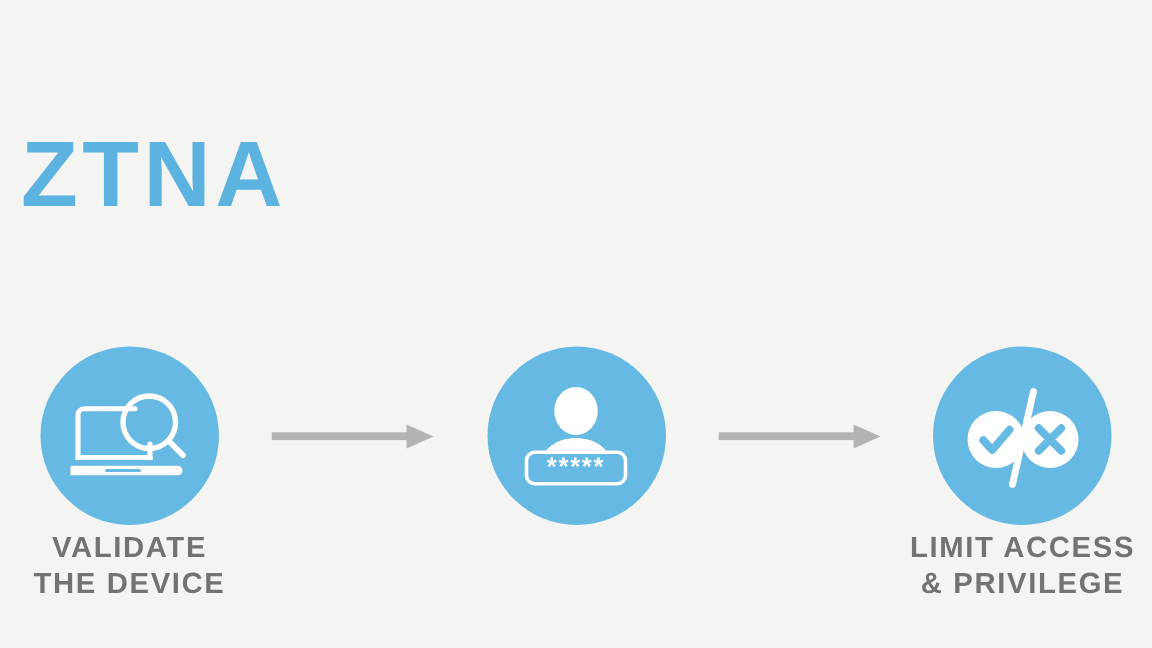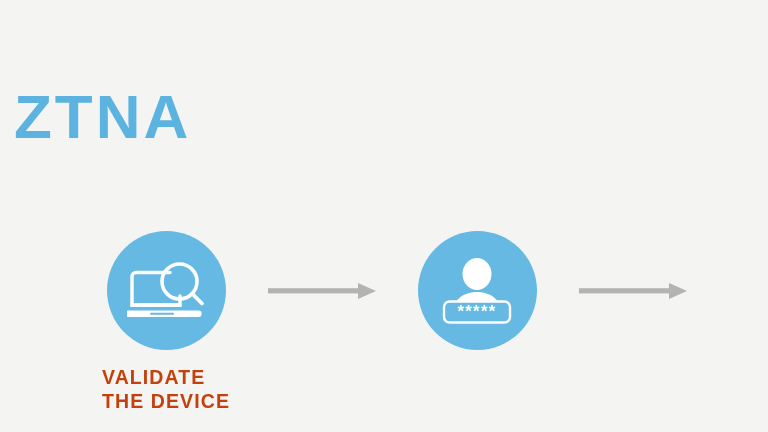--- a/index.html
+++ b/index.html
@@ -57,27 +57,27 @@
     height: 119px;
     border-radius: 50%;
     background: #66b9e2;
     display: flex;
     align-items: center;
     justify-content: center;
     position: relative;
   }
   .circle svg { display: block; }
   .step-label {
-    margin-top: 16px;
-    text-align: left;
+    margin-top: 4px;
+    text-align: center;
     font-size: 19.5px;
     font-weight: 700;
     line-height: 1.22;
     letter-spacing: 1.1px;
-    color: #c2410c;
+    color: #737373;
     white-space: pre-line;
     user-select: none;
   }
 
   
   .connector {
     width: 125px;
     height: 119px;
     display: flex;
     align-items: center;
@@ -144,15 +144,33 @@
 
     <div class="connector">
       <span>
         <svg width="108" height="20" viewBox="0 0 108 20" xmlns="http://www.w3.org/2000/svg">
           <rect x="0" y="7.2" width="92" height="5.2" fill="#b3b3b3"></rect>
           <path d="M90 2 L108 10 L90 18 Z" fill="#b3b3b3"></path>
         </svg>
       </span>
     </div>
 
+    <div class="step">
+      <div class="circle">
+        <span>
+          <svg width="80" height="72" viewBox="0 0 80 72" xmlns="http://www.w3.org/2000/svg">
+
+            <circle cx="22" cy="38" r="19" fill="#ffffff"></circle>
+            <path d="M13.5 38.5 L19.5 45 L31 31.5" stroke="#66b9e2" stroke-width="5.2" stroke-linecap="round" stroke-linejoin="round" fill="none"></path>
+
+            <circle cx="58" cy="38" r="19" fill="#ffffff"></circle>
+            <path d="M50.5 30.5 L65.5 45.5 M65.5 30.5 L50.5 45.5" stroke="#66b9e2" stroke-width="5.2" stroke-linecap="round"></path>
+
+            <path d="M47 6 L33 68" stroke="#ffffff" stroke-width="4.6" stroke-linecap="round"></path>
+          </svg>
+        </span>
+      </div>
+      <div class="step-label">LIMIT ACCESS
+&amp; PRIVILEGE</div>
+    </div>
 
   </div>
 </div>
 
 </body></html>

